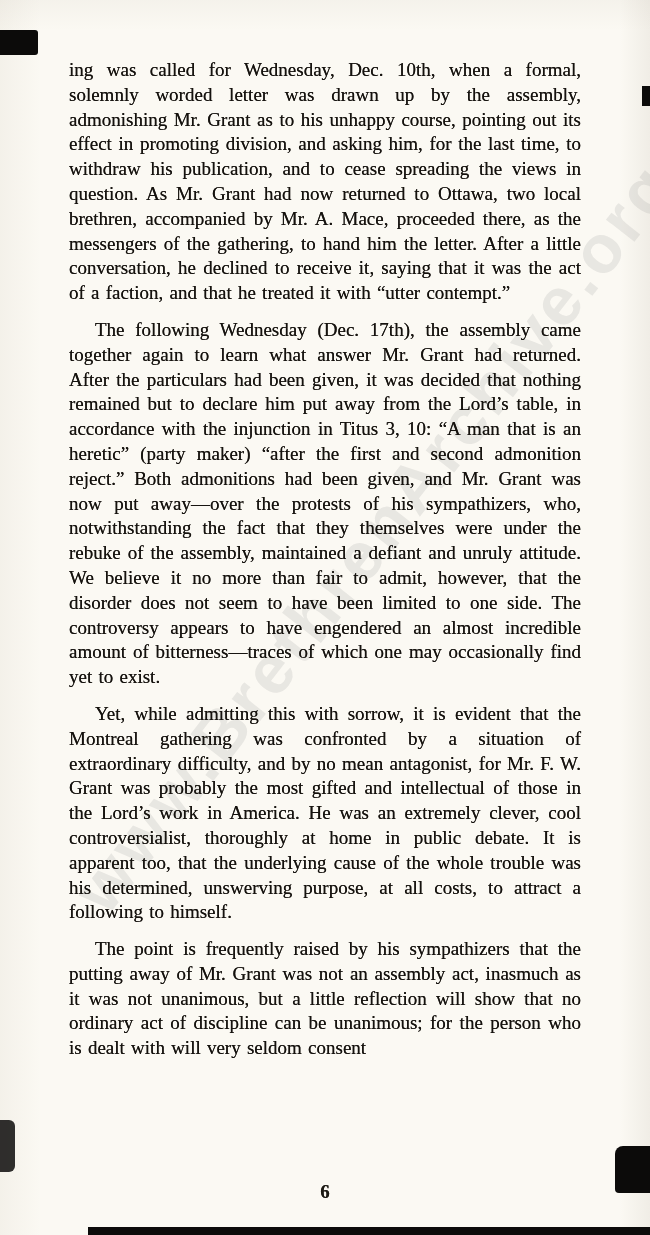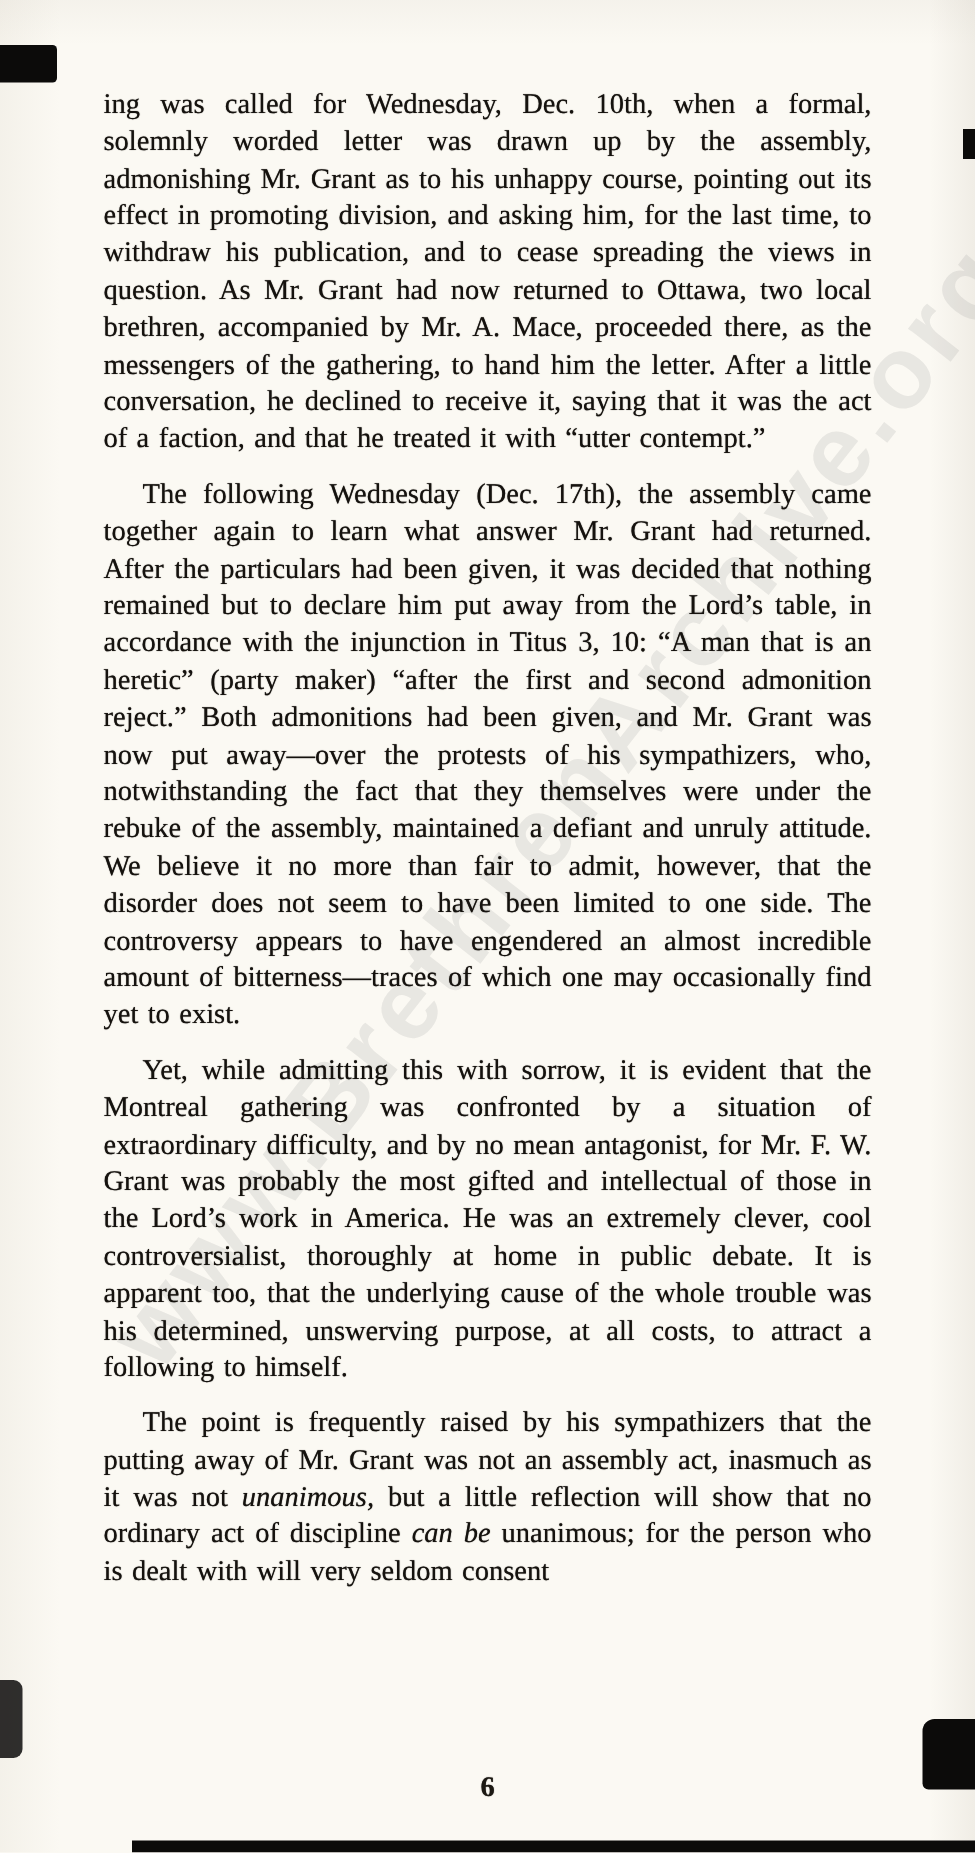--- a/index.html
+++ b/index.html
@@ -52,21 +52,20 @@
     text-shadow: 0 0 0.6px rgba(21, 18, 14, 0.85);
     word-spacing: 1.5px;
   }
   .page-text p {
     margin: 12px;
   }
   .page-text p.indent {
     text-indent: 26px;
   }
   .page-text span.it {
-    font-style: italic;
   }
   .page-number {
     position: absolute;
     left: 0;
     top: 1181px;
     width: 650px;
     text-align: center;
     font-size: 19px;
     font-weight: bold;
     color: #1c1913;

